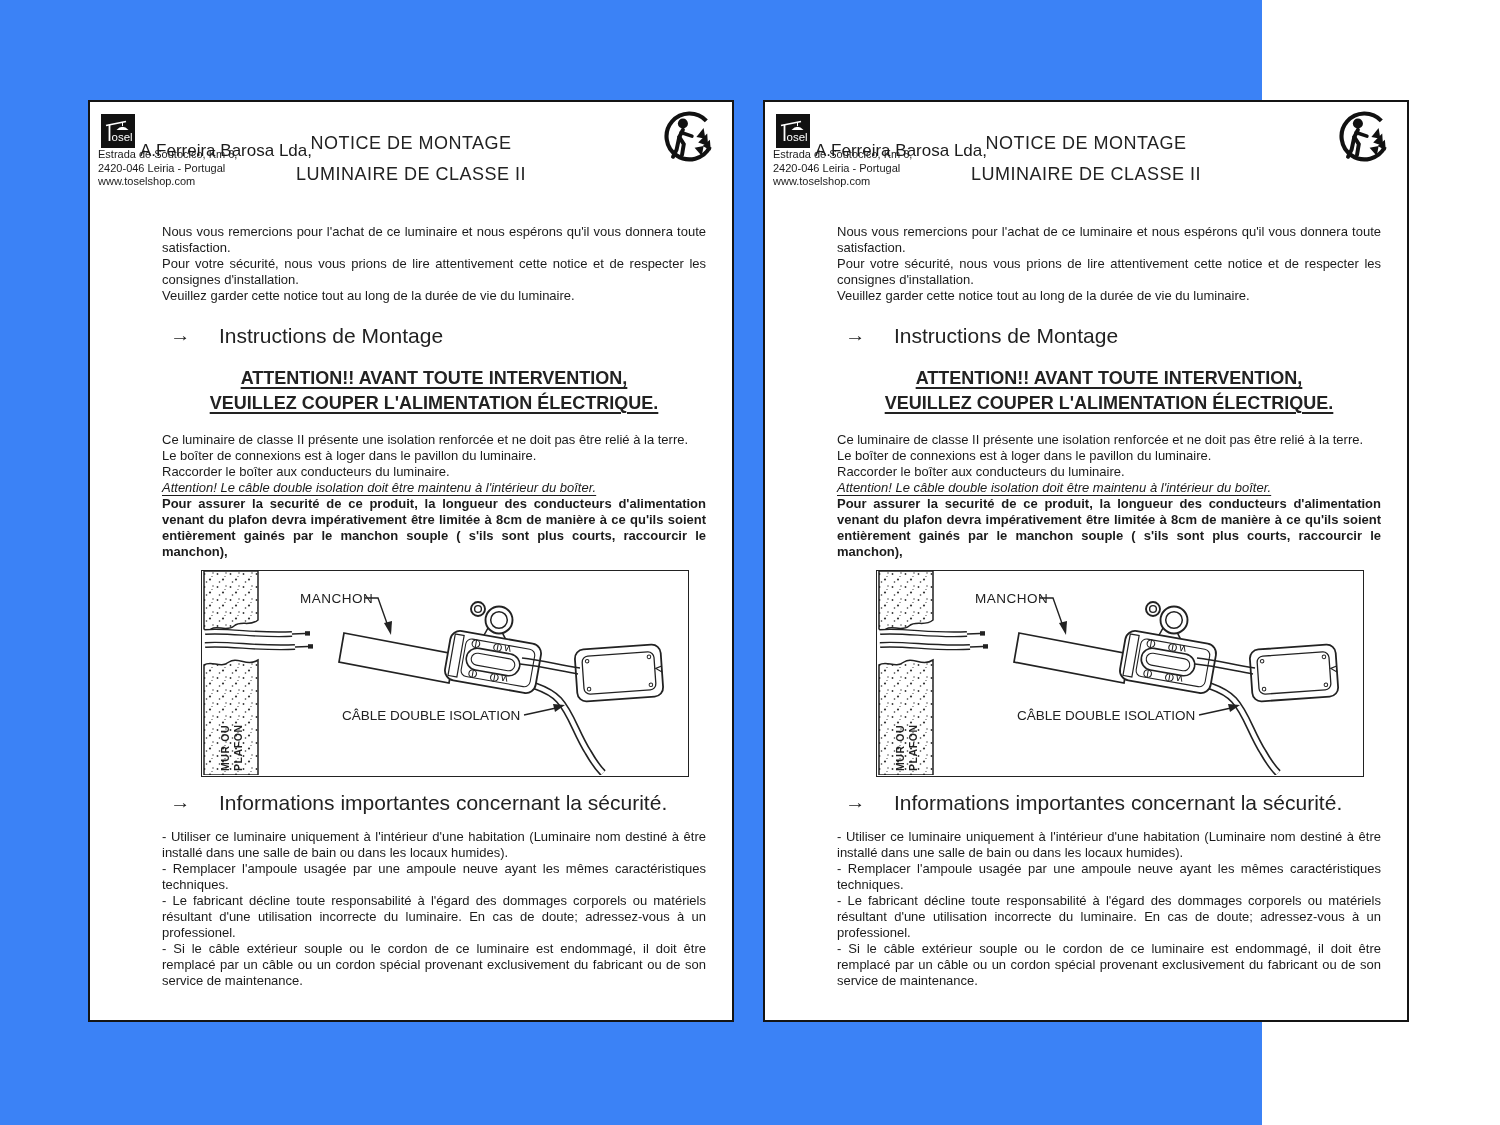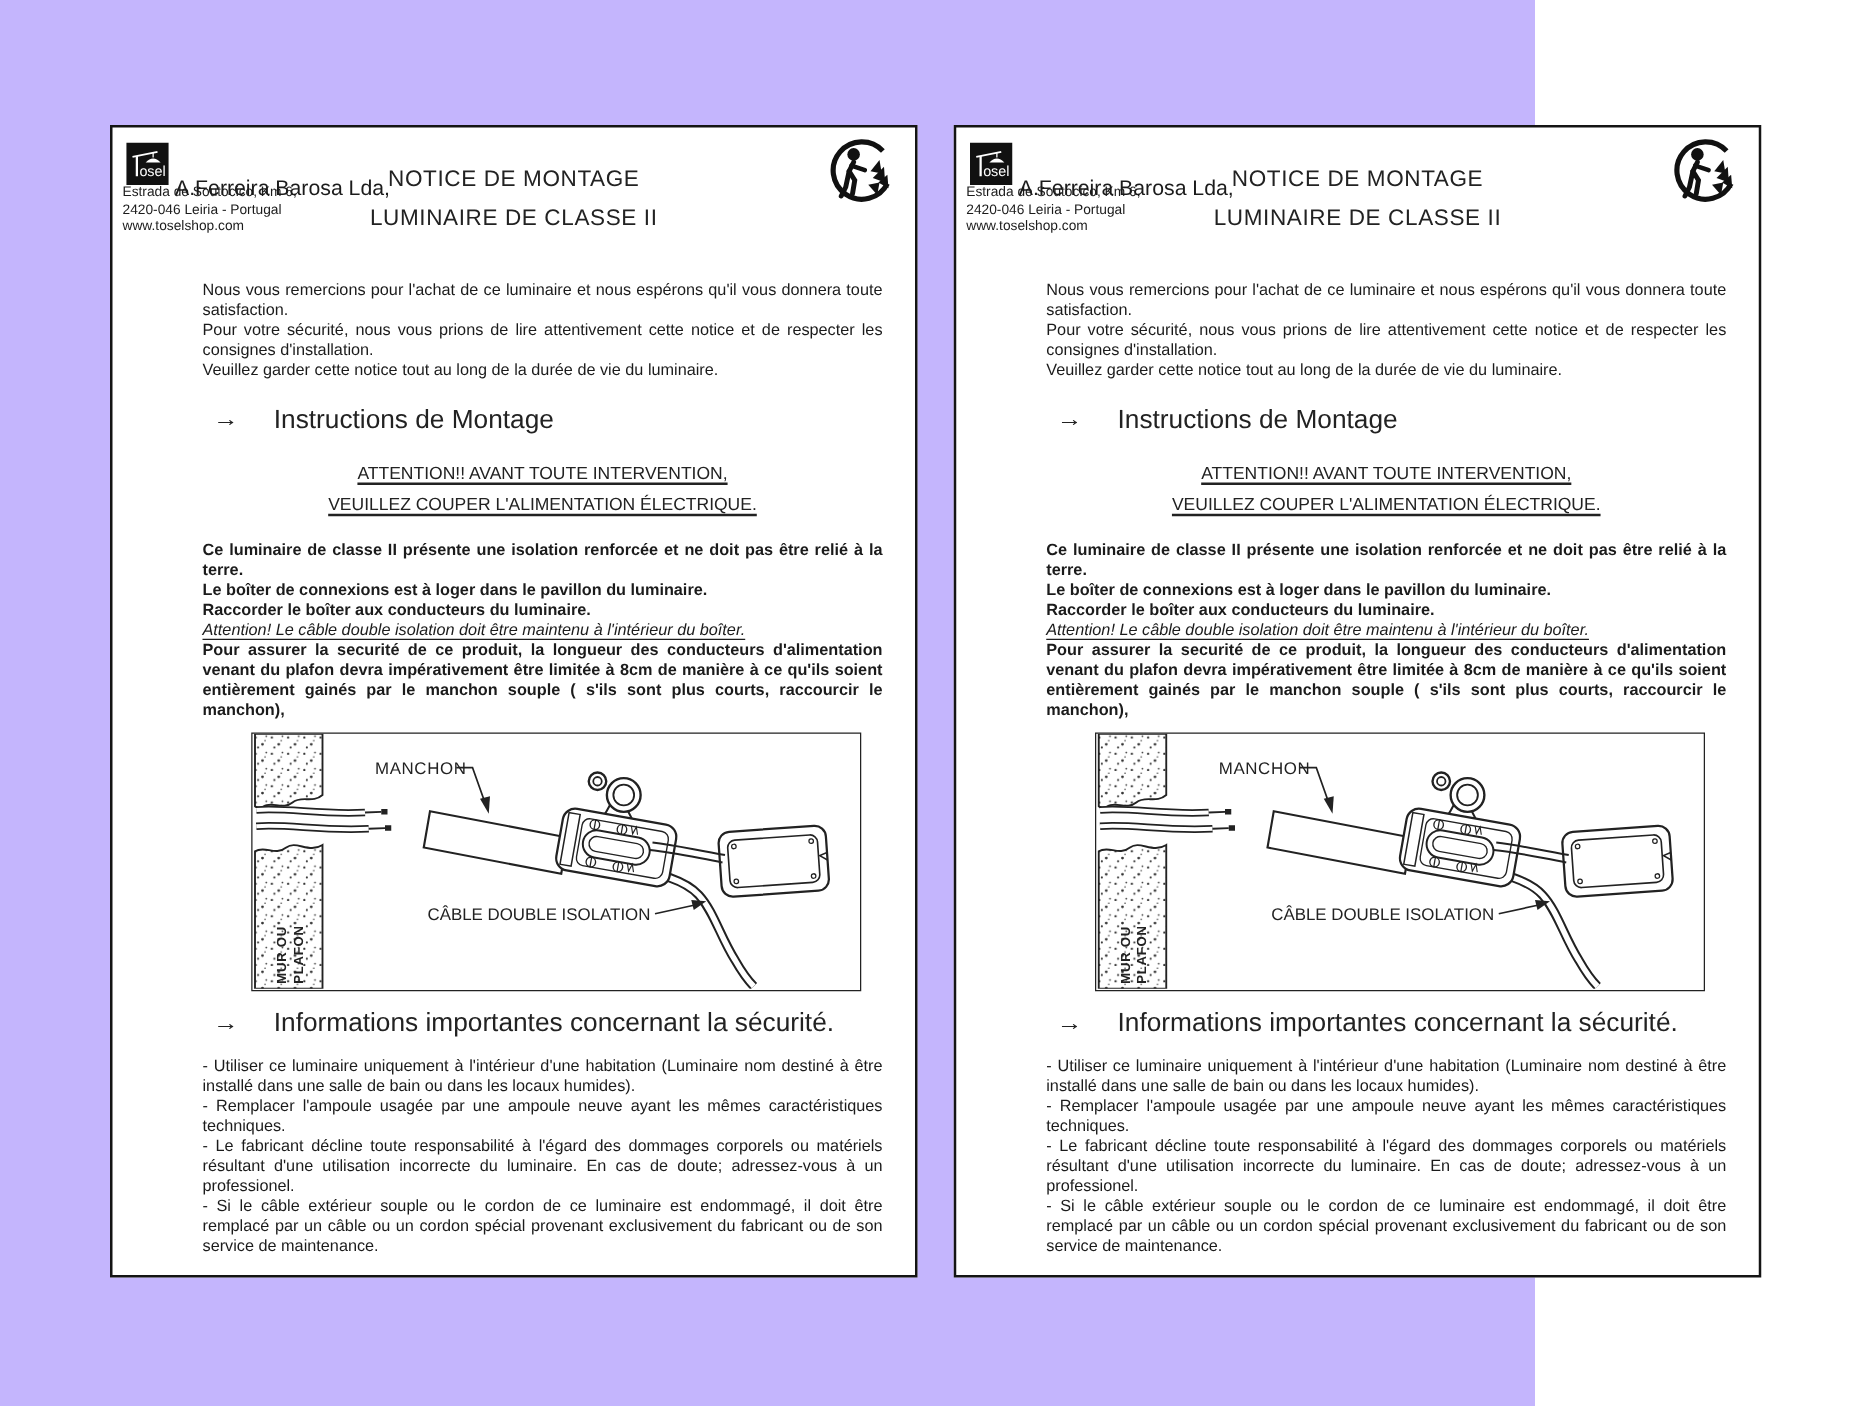--- a/index.html
+++ b/index.html
@@ -1,21 +1,21 @@
 <!DOCTYPE html>
 <html><head>
 <meta charset="utf-8">
 <style>
   html,body{margin:0;padding:0;}
   body{
     width:1500px;height:1125px;background:#ffffff;overflow:hidden;
     font-family:"Liberation Sans", sans-serif;color:#1b1b1b;
     -webkit-font-smoothing:antialiased;
   }
-  .canvas{position:relative;width:1228px;height:1125px;background:#c4b5fd;}
+  .canvas{position:relative;width:1228px;height:1125px;background:#3b82f6;padding-left:34px;}
   .page{
     position:absolute;top:100px;width:646px;height:922px;
     background:#ffffff;border:2px solid #141414;box-sizing:border-box;
   }
   .page.left{left:88px;}
   .page.right{left:763px;}
 
   
   .hdr{position:relative;height:120px;}
   .logo-box{position:absolute;left:11px;top:12px;width:34px;height:34px;}
@@ -25,23 +25,23 @@
           font-size:18px;line-height:31px;letter-spacing:.5px;color:#222;}
   .triman{position:absolute;right:14px;top:8px;width:54px;height:54px;}
 
   
   .content{padding:0 26px 0 40px;margin-left:32px;}
   p.bt{margin:0;font-size:13px;line-height:16px;text-align:justify;color:#1b1b1b;}
   .intro{margin-top:2px;}
   .h-sec{display:flex;align-items:center;margin:20px 0 0 10px;font-size:21px;color:#222;}
   .h-sec .arrow{font-size:17px;margin-right:30px;transform:scaleX(1.2);display:inline-block;}
   .h-sec2{margin-top:14px;}
-  .warning{margin-top:18px;text-align:center;font-size:14px;line-height:25px;color:#222;}
+  .warning{margin-top:18px;text-align:center;font-size:18px;line-height:25px;color:#222;font-weight:bold;}
   .warning .uline{text-decoration:underline;text-decoration-thickness:1.5px;text-underline-offset:3px;}
-  .pblock{margin-top:16px;font-weight:bold;}
+  .pblock{margin-top:16px;}
   .attention{margin-top:20px;font-size:13px;line-height:16px;text-align:left;
              text-decoration:underline;text-decoration-thickness:1.2px;text-underline-offset:2.5px;font-style:italic;}
   .p4{margin-top:14px;font-weight:bold;}
   .bullets{margin-top:14px;}
 
   
   .diagram-box{margin:10px 0 0 39px;width:488px;height:207px;border:1.6px solid #222;box-sizing:border-box;}
   .diagram-box svg{display:block;}
   svg text{font-family:"Liberation Sans", sans-serif;}
 </style>

